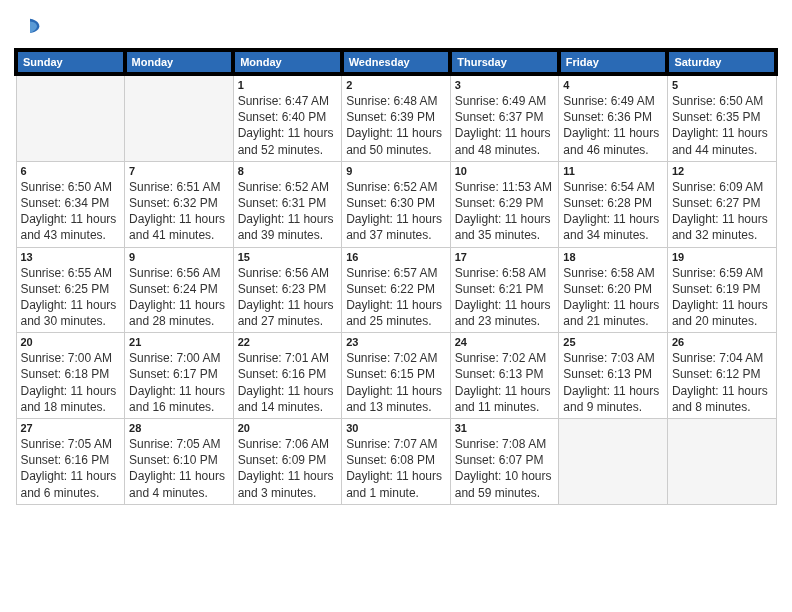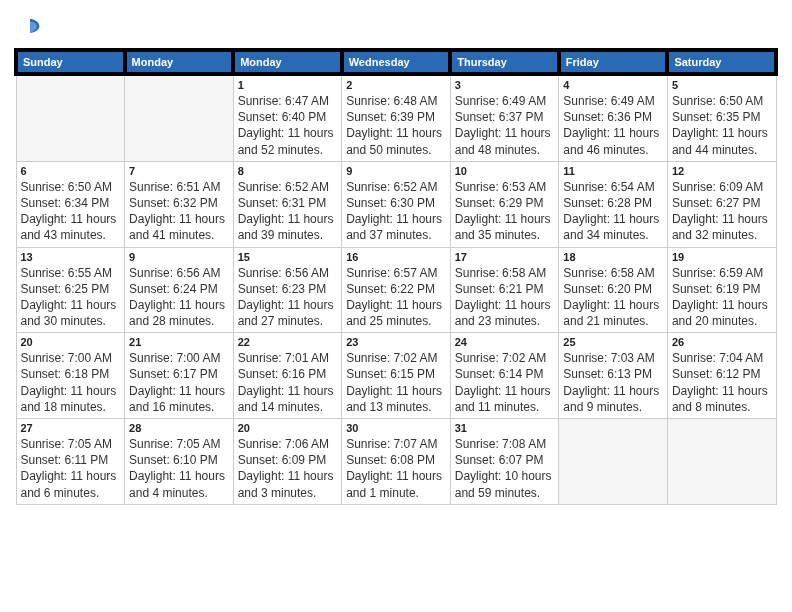--- a/index.html
+++ b/index.html
@@ -185,21 +185,21 @@
 Daylight: 11 hours and 39 minutes.</div>
           </td>
           <td>
             <span class="day-num">9</span>
             <div class="cell-info">Sunrise: 6:52 AM
 Sunset: 6:30 PM
 Daylight: 11 hours and 37 minutes.</div>
           </td>
           <td>
             <span class="day-num">10</span>
-            <div class="cell-info">Sunrise: 6:53 AM
+            <div class="cell-info">Sunrise: 11:53 AM
 Sunset: 6:29 PM
 Daylight: 11 hours and 35 minutes.</div>
           </td>
           <td>
             <span class="day-num">11</span>
             <div class="cell-info">Sunrise: 6:54 AM
 Sunset: 6:28 PM
 Daylight: 11 hours and 34 minutes.</div>
           </td>
           <td>
@@ -274,41 +274,41 @@
           </td>
           <td>
             <span class="day-num">23</span>
             <div class="cell-info">Sunrise: 7:02 AM
 Sunset: 6:15 PM
 Daylight: 11 hours and 13 minutes.</div>
           </td>
           <td>
             <span class="day-num">24</span>
             <div class="cell-info">Sunrise: 7:02 AM
-Sunset: 6:14 PM
+Sunset: 6:13 PM
 Daylight: 11 hours and 11 minutes.</div>
           </td>
           <td>
             <span class="day-num">25</span>
             <div class="cell-info">Sunrise: 7:03 AM
 Sunset: 6:13 PM
 Daylight: 11 hours and 9 minutes.</div>
           </td>
           <td>
             <span class="day-num">26</span>
             <div class="cell-info">Sunrise: 7:04 AM
 Sunset: 6:12 PM
 Daylight: 11 hours and 8 minutes.</div>
           </td>
         </tr>
         <tr>
           <td>
             <span class="day-num">27</span>
             <div class="cell-info">Sunrise: 7:05 AM
-Sunset: 6:11 PM
+Sunset: 6:16 PM
 Daylight: 11 hours and 6 minutes.</div>
           </td>
           <td>
             <span class="day-num">28</span>
             <div class="cell-info">Sunrise: 7:05 AM
 Sunset: 6:10 PM
 Daylight: 11 hours and 4 minutes.</div>
           </td>
           <td>
             <span class="day-num">20</span>

